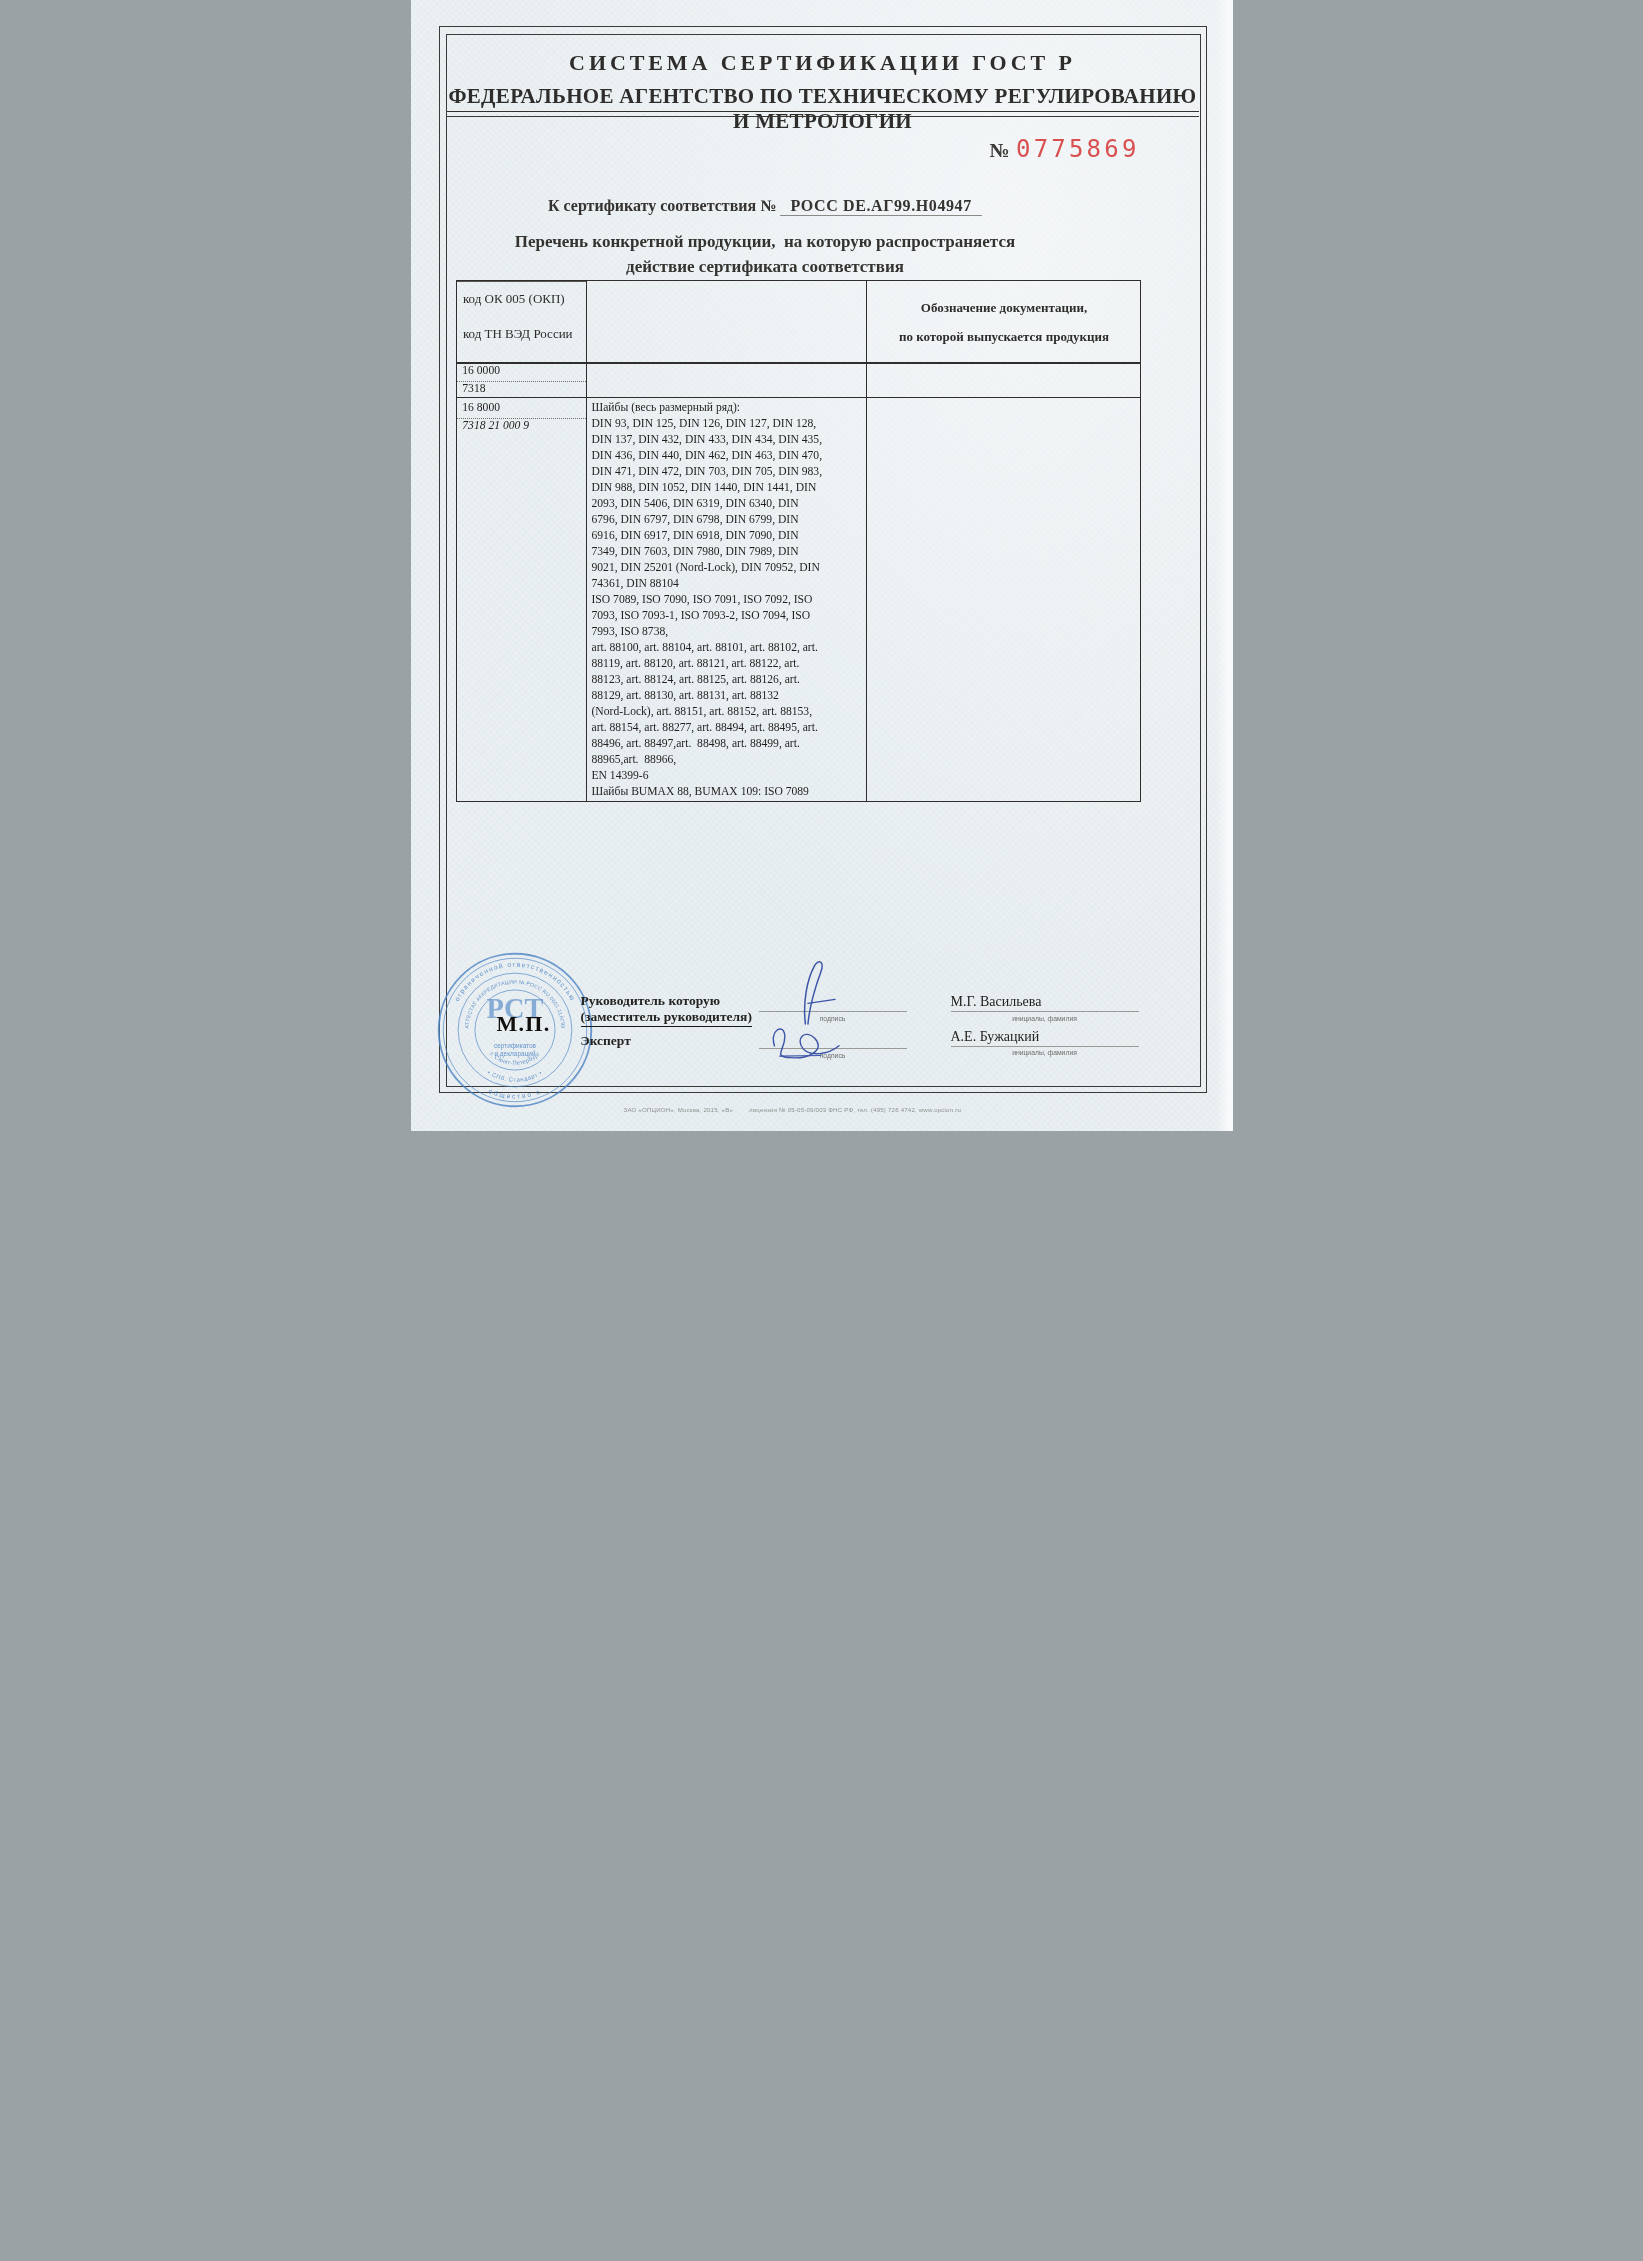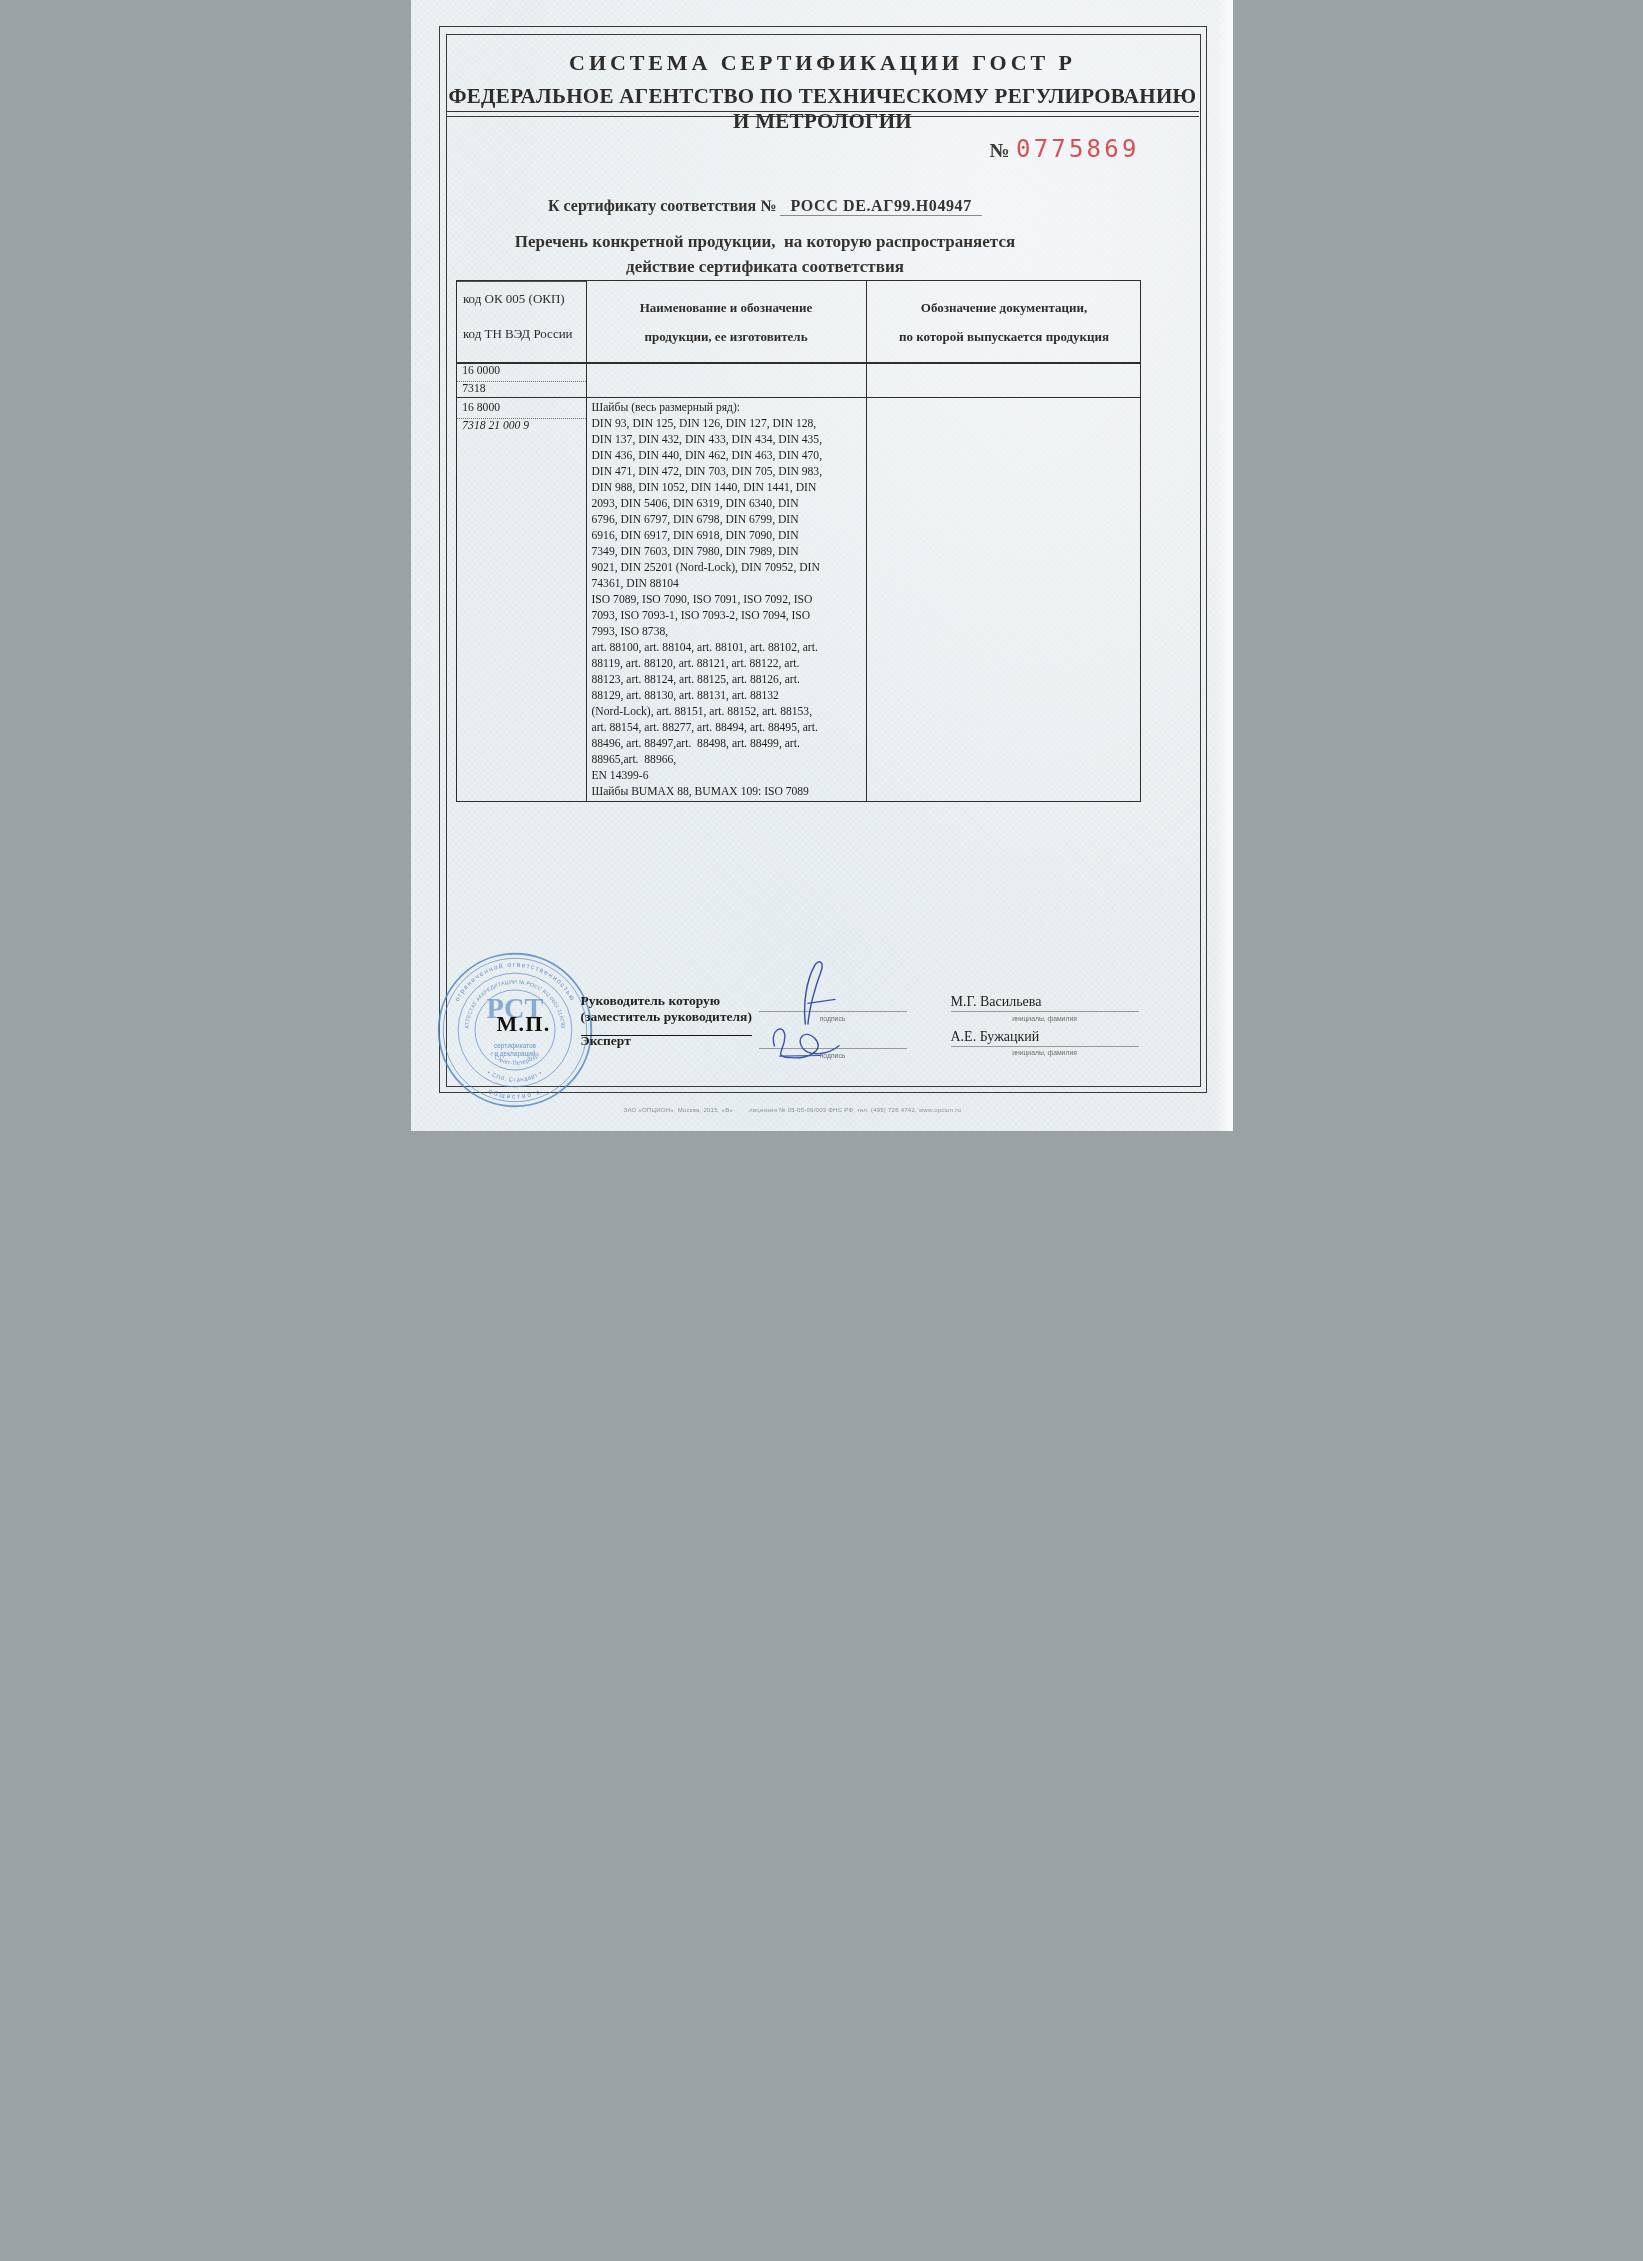--- a/index.html
+++ b/index.html
@@ -68,21 +68,21 @@
   .r1-okp { top:83px; } .r1-dot { top:100px; } .r1-tnved { top:101px; }
   .r2-okp { top:120px; } .r2-dot { top:137px; } .r2-tnved { top:138px;font-style:italic; }
   .product { position:absolute; left:135px; top:119px; width:276px; font-size:11.6px;
         line-height:16px; color:#201f1d; white-space:pre-wrap; }
   .docs-cell { position:absolute; left:414px; top:119px; width:267px; font-size:11.6px;
         white-space:pre-wrap; }
 
   .sig-title { position:absolute; left:170px; font-size:13.5px; font-weight:bold; color:#242320; }
   .t1a { top:993px; }
   .t1b { top:1009px; }
-  .t1b span { border-bottom:1.9px solid #181816; padding-bottom:11px; }
+  .t1b span { border-bottom:1.9px solid #181816; padding-bottom:2px; }
   .t2  { top:1033px; }
   .rule { position:absolute; height:0.6px; background:#9a9a96; }
   .sig-rule1  { left:348px; top:1011px; width:148px; }
   .sig-rule2  { left:348px; top:1048px; width:148px; }
   .name-rule1 { left:540px; top:1011px; width:188px; }
   .name-rule2 { left:540px; top:1046px; width:188px; }
   .caption { position:absolute; font-family:"Liberation Sans",sans-serif; font-size:6.8px;
         color:#6f6f6b; text-align:center; }
   .cap-s1 { left:348px; top:1015px; width:148px; }
   .cap-s2 { left:348px; top:1052px; width:148px; }
@@ -136,22 +136,20 @@
 
   <div class="table">
     <div class="tline tv1"></div>
     <div class="tline tv2"></div>
     <div class="tline th-bot"></div>
     <div class="tline tr1-bot"></div>
     <div class="tc1-split"></div>
 
     <div class="c1h top">код ОК 005 (ОКП)</div>
     <div class="c1h bot">код ТН ВЭД России</div>
-    <div class="chdr c2">Наименование и обозначение
-продукции, ее изготовитель</div>
     <div class="chdr c3">Обозначение документации,
 по которой выпускается продукция</div>
 
     <div class="code r1-okp">16 0000</div>
     <div class="dotted r1-dot"></div>
     <div class="code r1-tnved">7318</div>
 
     <div class="code r2-okp">16 8000</div>
     <div class="dotted r2-dot"></div>
     <div class="code r2-tnved">7318 21 000 9</div>

